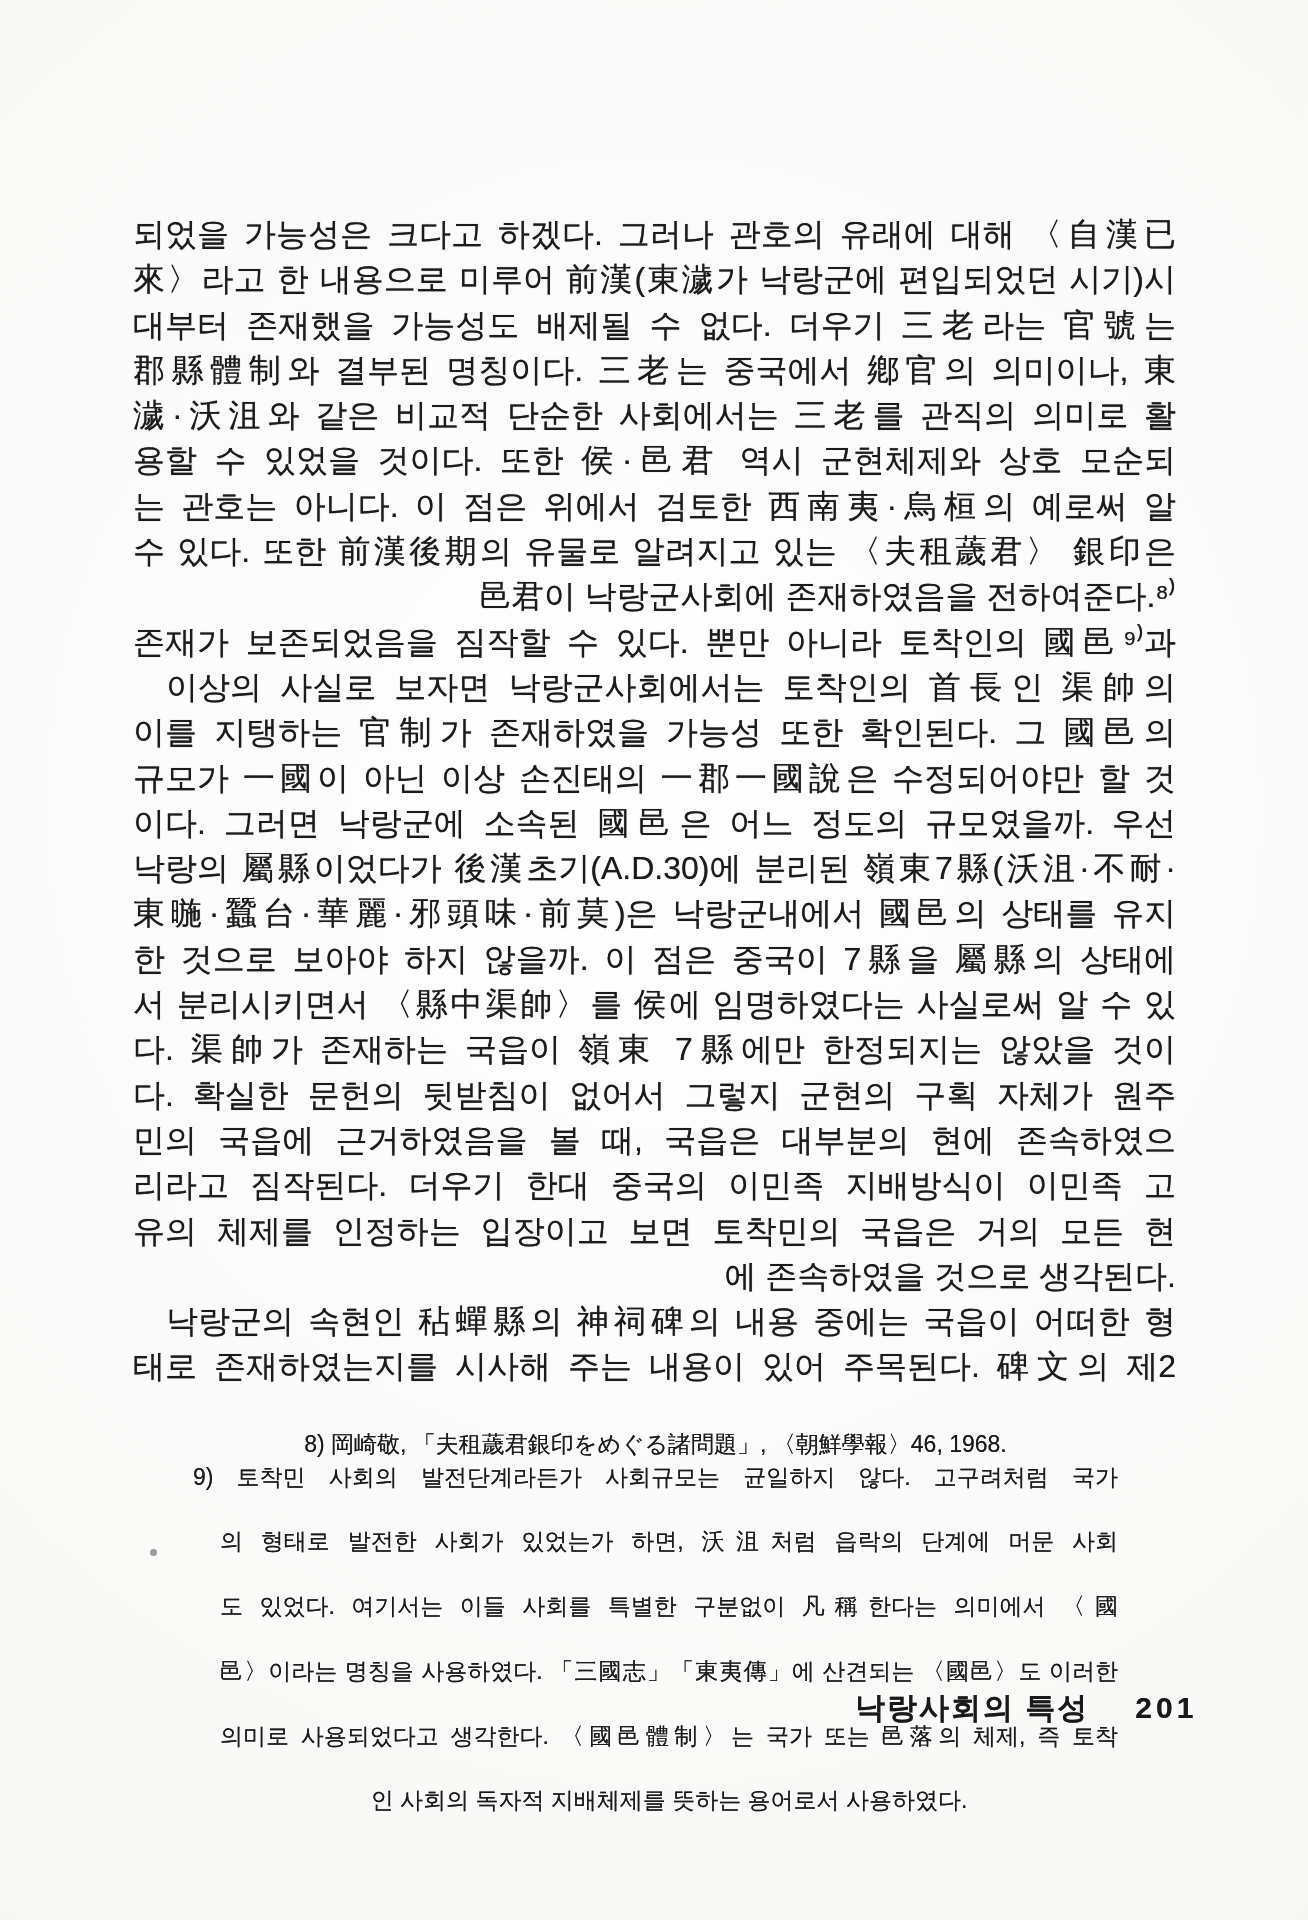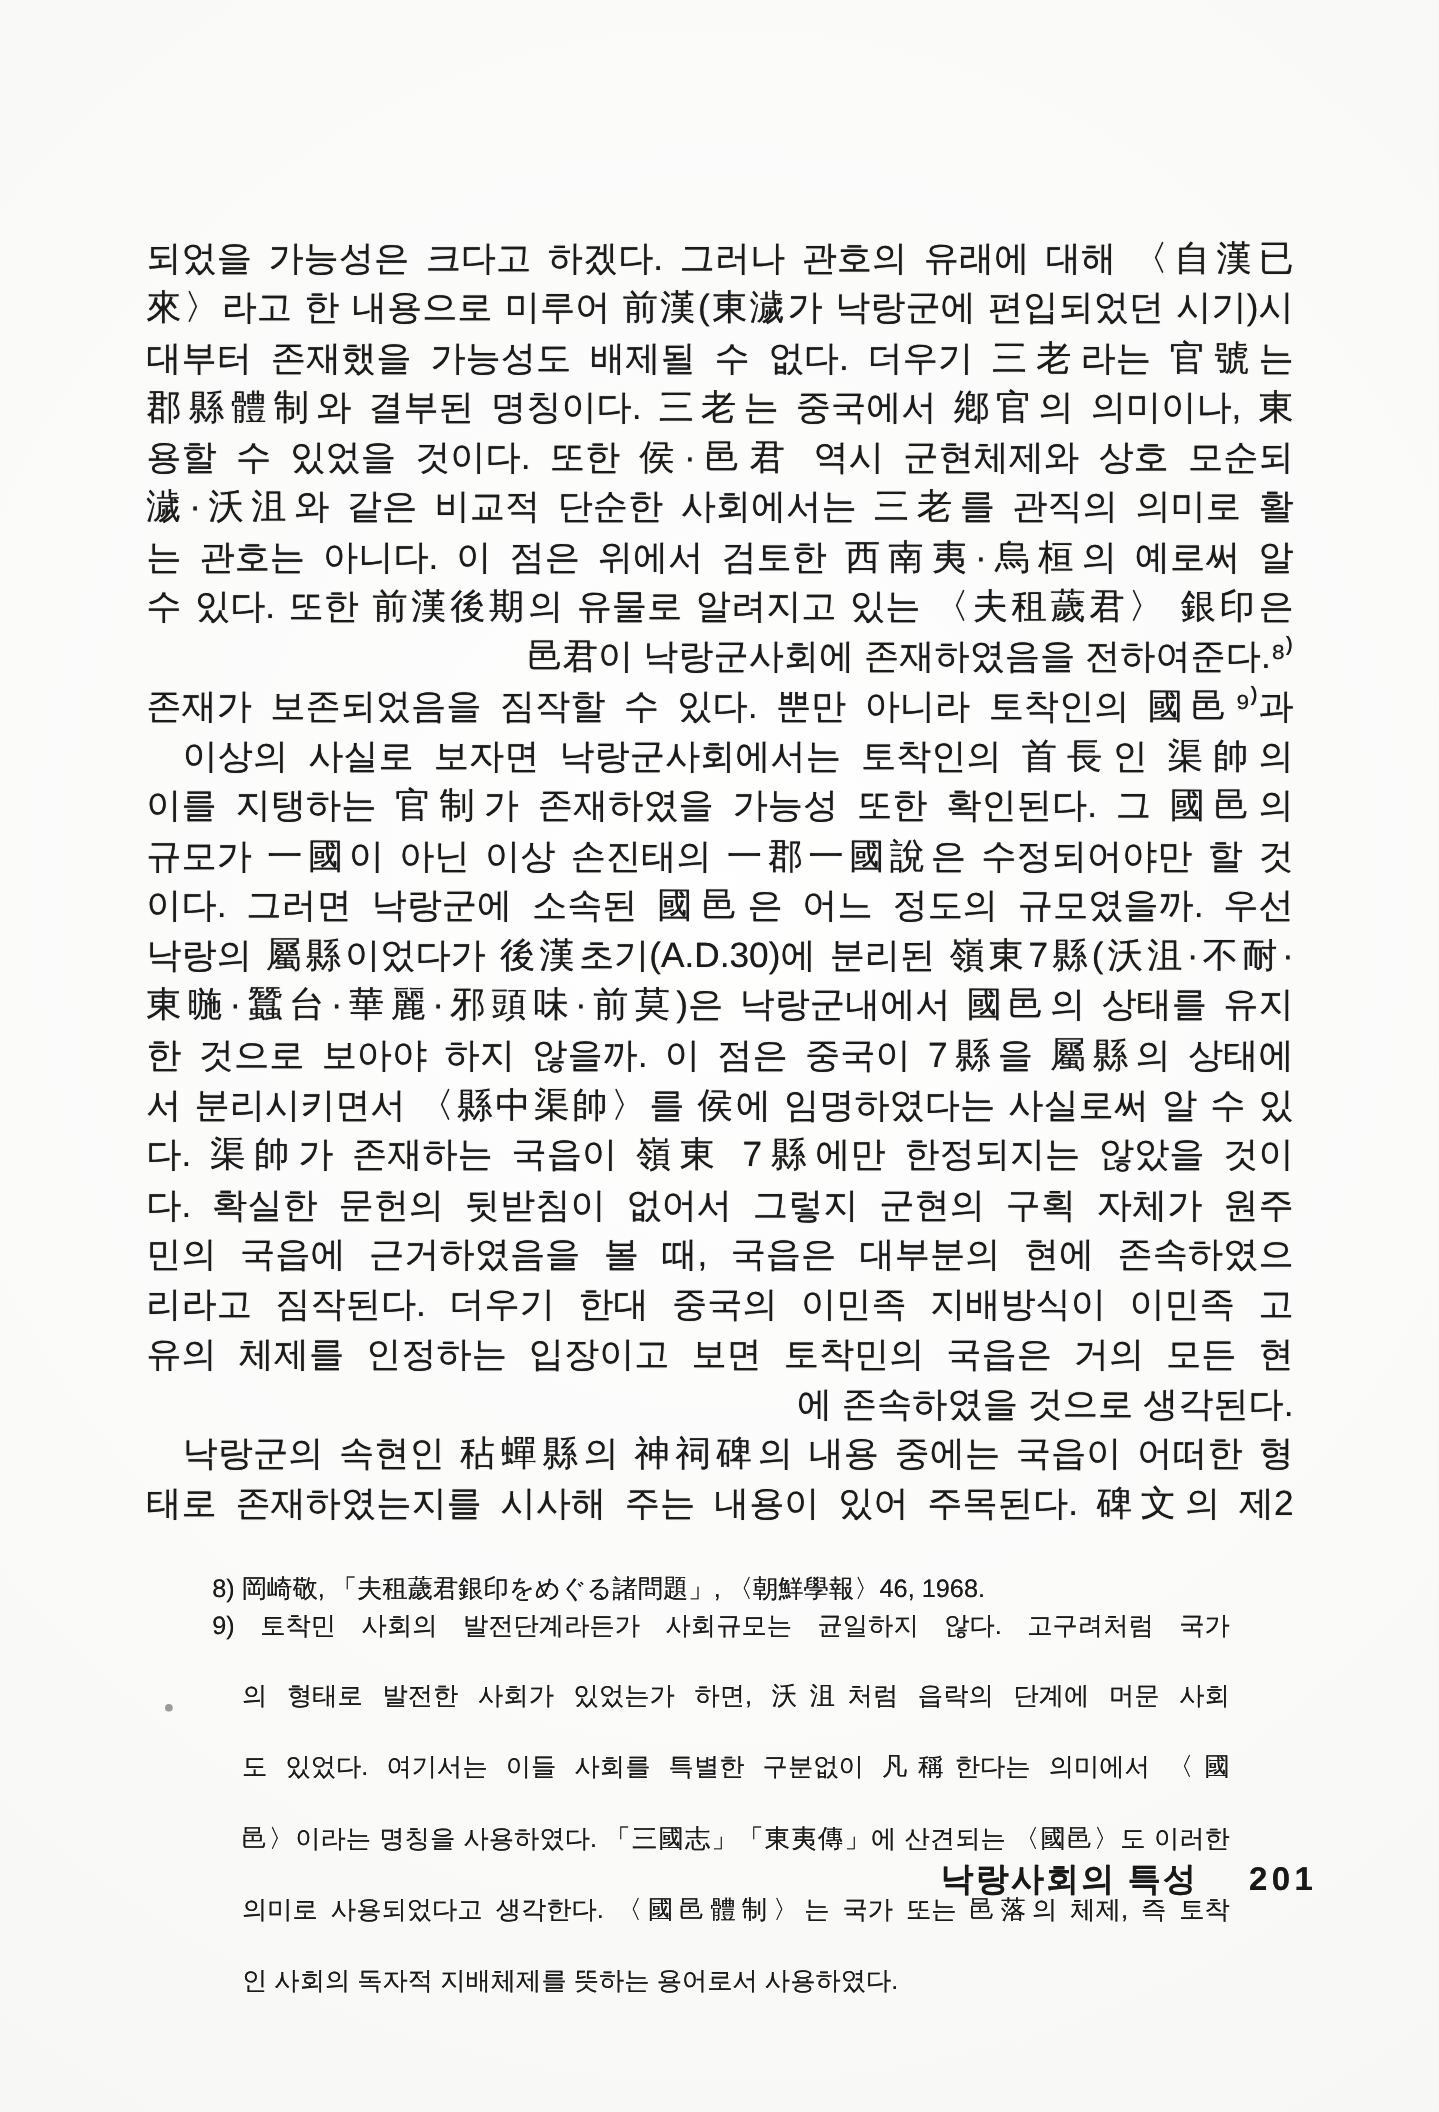--- a/index.html
+++ b/index.html
@@ -22,21 +22,21 @@
   }
   .line { min-height:45.3px; text-align:right; }
   .line.j { text-align:justify; text-align-last:justify; }
   .line.ind { text-indent:33px; }
   .footnotes-block {
     position:absolute; left:193px; top:1428px; width:925px;
     font-size:23px; line-height:32.7px;
     text-shadow:0 0 .5px rgba(25,25,25,.75);
     word-break:keep-all;
   }
-  .fn { min-height:32.7px; text-align:left; }
+  .fn { min-height:32.7px; text-align:center; }
   .fn.j { text-align:justify; text-align-last:justify; }
   .fn.hang { padding-left:27px;margin-top:32px; }
   .pagefooter {
     position:absolute; left:855px; top:1688px;
     font-size:30px; font-weight:bold; letter-spacing:2px;
     color:#191919; text-shadow:0 0 .6px rgba(25,25,25,.65);
     white-space:nowrap;
   }
   .fpage { margin-left:46px; letter-spacing:4px; font-weight:600; }
   .artifact-dot {
@@ -48,22 +48,22 @@
 </head>
 <body>
 
 <div class="page">
 
   <main id="body" class="body-block">
       <div class="line j">되었을 가능성은 크다고 하겠다. 그러나 관호의 유래에 대해 〈自漢已</div>
       <div class="line j">來〉라고 한 내용으로 미루어 前漢(東濊가 낙랑군에 편입되었던 시기)시</div>
       <div class="line j">대부터 존재했을 가능성도 배제될 수 없다. 더우기 三老라는 官號는</div>
       <div class="line j">郡縣體制와 결부된 명칭이다. 三老는 중국에서 鄕官의 의미이나, 東</div>
+      <div class="line j">濊·沃沮와 같은 비교적 단순한 사회에서는 三老를 관직의 의미로 활</div>
       <div class="line j">용할 수 있었을 것이다. 또한 侯·邑君 역시 군현체제와 상호 모순되</div>
-      <div class="line j">濊·沃沮와 같은 비교적 단순한 사회에서는 三老를 관직의 의미로 활</div>
       <div class="line j">는 관호는 아니다. 이 점은 위에서 검토한 西南夷·烏桓의 예로써 알</div>
       <div class="line j">수 있다. 또한 前漢後期의 유물로 알려지고 있는 〈夫租薉君〉 銀印은</div>
       <div class="line">邑君이 낙랑군사회에 존재하였음을 전하여준다.⁸⁾</div>
       <div class="line j">존재가 보존되었음을 짐작할 수 있다. 뿐만 아니라 토착인의 國邑⁹⁾과</div>
       <div class="line j ind">이상의 사실로 보자면 낙랑군사회에서는 토착인의 首長인 渠帥의</div>
       <div class="line j">이를 지탱하는 官制가 존재하였을 가능성 또한 확인된다. 그 國邑의</div>
       <div class="line j">규모가 一國이 아닌 이상 손진태의 一郡一國說은 수정되어야만 할 것</div>
       <div class="line j">이다. 그러면 낙랑군에 소속된 國邑은 어느 정도의 규모였을까. 우선</div>
       <div class="line j">낙랑의 屬縣이었다가 後漢초기(A.D.30)에 분리된 嶺東7縣(沃沮·不耐·</div>
       <div class="line j">東暆·蠶台·華麗·邪頭味·前莫)은 낙랑군내에서 國邑의 상태를 유지</div>

